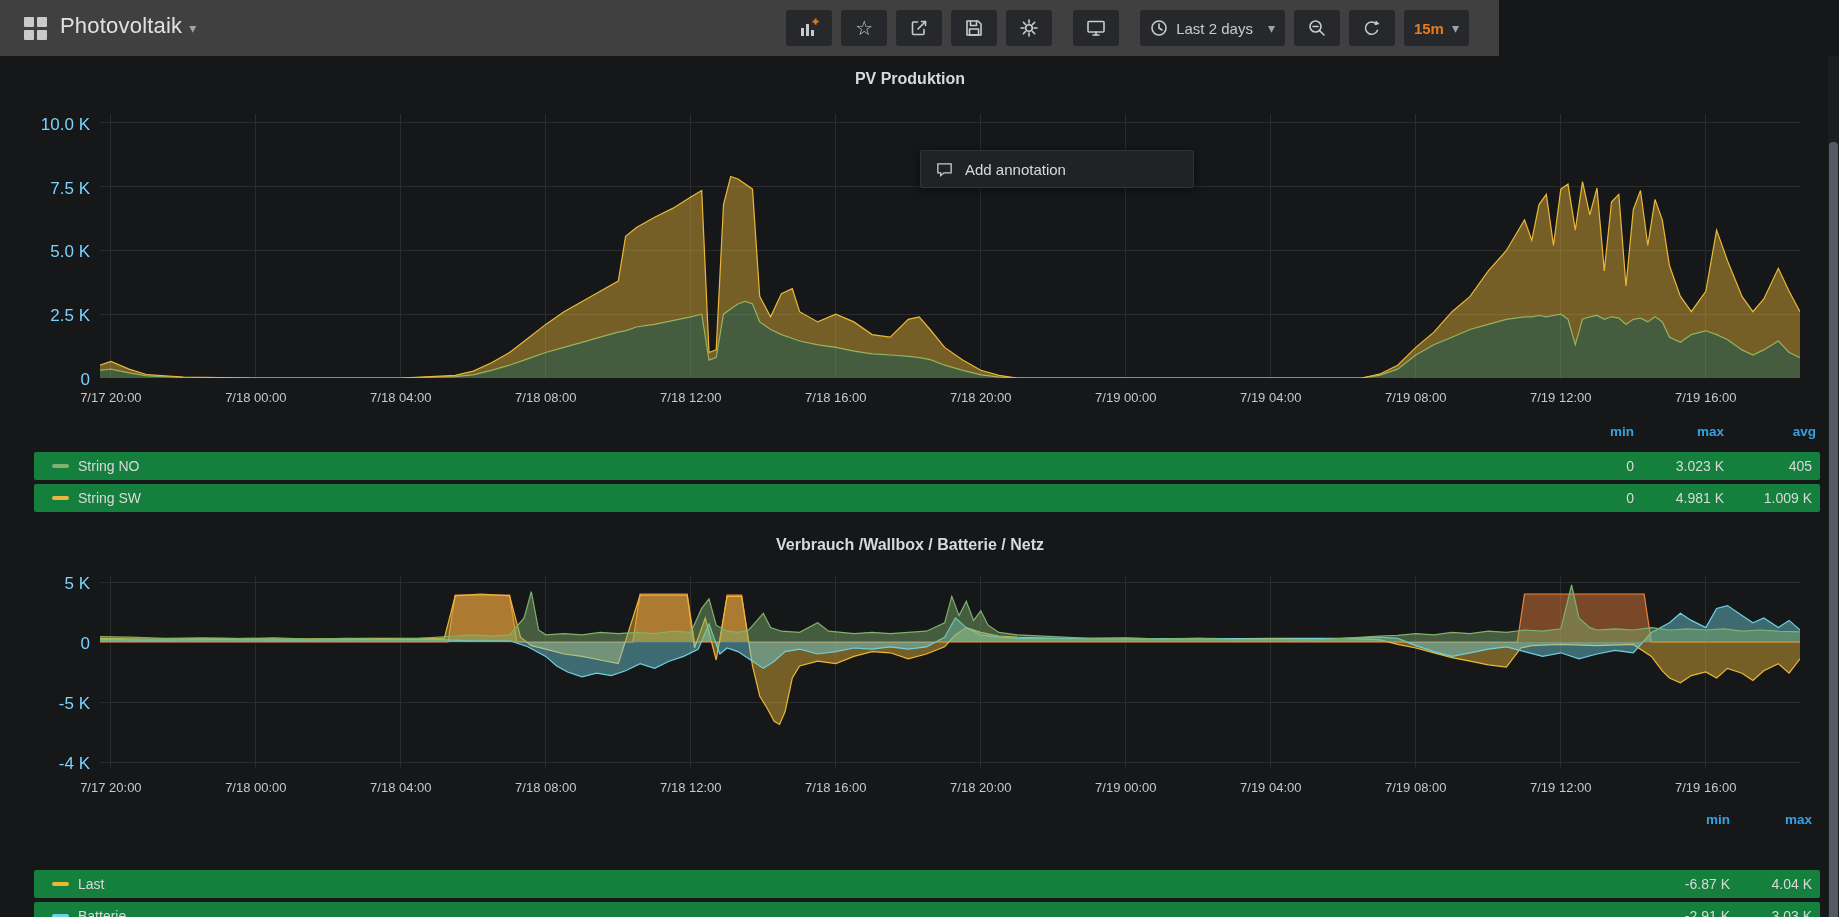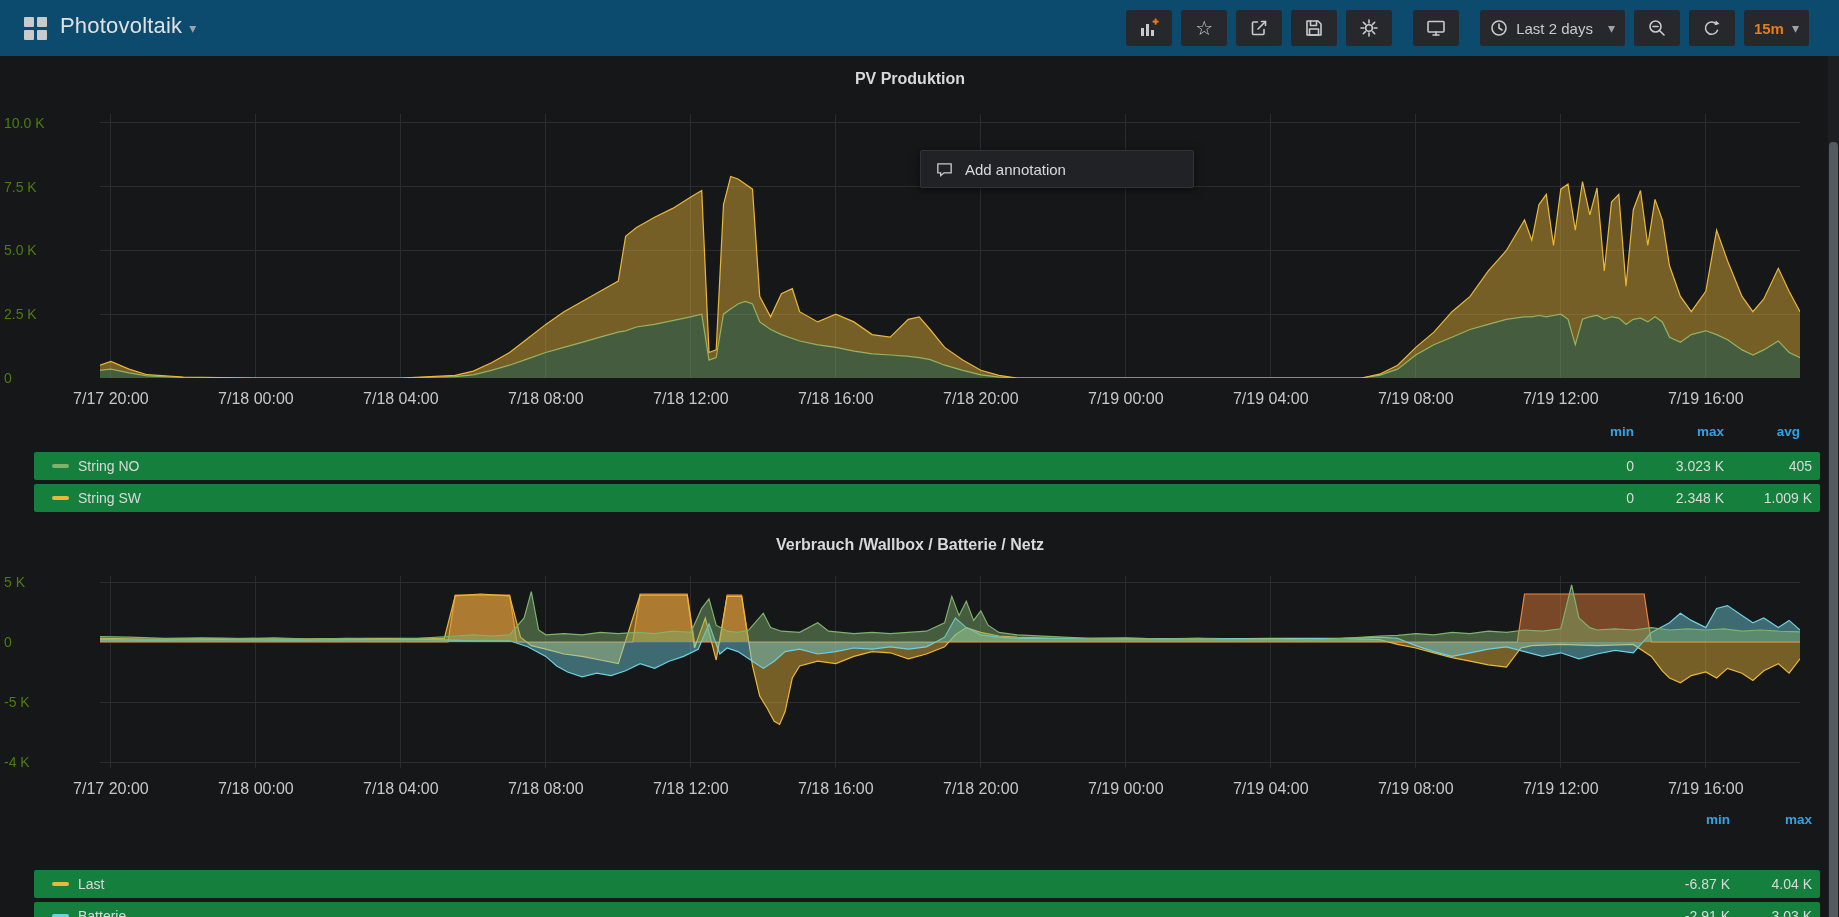--- a/index.html
+++ b/index.html
@@ -1,20 +1,20 @@
 <!DOCTYPE html>
 <html><head>
 <meta charset="utf-8">
 <style>
   * { margin:0; padding:0; box-sizing:border-box; }
   html,body { width:1839px; height:917px; background:#161719; overflow:hidden;
               font-family:"Liberation Sans","DejaVu Sans",sans-serif; color:#d8d9da; }
 
   
-  #navbar { position:absolute; top:0; left:0; width:1839px; height:56px; background:#0c4a6e; }
+  #navbar { position:absolute; top:0; left:0; width:1499px; height:56px; background:#404040; }
   #dash-logo { position:absolute; left:24px; top:17px; width:23px; height:23px;
                display:grid; grid-template-columns:10px 10px; grid-template-rows:10px 10px; gap:3px; }
   #dash-logo span { background:#c9cacc; border-radius:1px; }
   #dash-title { position:absolute; left:60px; top:13px; font-size:22px; color:#e0e1e3; letter-spacing:0.2px; }
   .caret { color:#9fa2a7; font-size:14px; margin-left:7px; }
   #nav-right { position:absolute; right:30px; top:10px; height:36px; display:flex; gap:9px; align-items:center; }
   .navbtn { height:36px; min-width:46px; padding:0 10px; background:#26282c; border-radius:3px;
             display:flex; align-items:center; justify-content:center; color:#c9cacc; cursor:pointer; }
   .navbtn svg { stroke:#c9cacc; fill:none; stroke-width:1.6; stroke-linecap:round; stroke-linejoin:round; }
   .gap-l { margin-left:12px; }
@@ -22,23 +22,23 @@
   #interval-btn { font-size:15px; font-weight:bold; color:#eb7b18; gap:6px; }
   #interval-btn .caret { margin-left:2px; }
   .star-glyph { font-size:20px; line-height:1; color:#c9cacc; }
 
   
   .panel-title { position:absolute; left:0; width:1820px; text-align:center;
                  font-size:16px; font-weight:bold; color:#d8d9da; }
   .chart-wrap { position:absolute; left:100px; width:1700px; }
   .chart-wrap svg { display:block; }
   .grid { stroke:#2a2c30; stroke-width:1; shape-rendering:crispEdges; }
-  .ytick { position:absolute; left:-96px; width:86px; text-align:left;
-           font-size:14px; color:#4d7c0f; }
-  .xtick { position:absolute; width:120px; text-align:center; font-size:16px; color:#c7c8c9; }
+  .ytick { position:absolute; left:-96px; width:86px; text-align:right;
+           font-size:17px; color:#7dd3fc; }
+  .xtick { position:absolute; width:120px; text-align:center; font-size:13px; color:#c7c8c9; }
 
   
   .legend { position:absolute; left:34px; width:1786px; }
   .legend-header-cell { position:absolute; width:110px; text-align:right; font-size:13.5px;
                         font-weight:bold; color:#33a2e5; }
   .legend-row { position:absolute; left:0; width:1786px; height:28px; background:#15803d;
                 border-radius:2px; display:flex; align-items:center; }
   .swatch { width:17px; height:4px; border-radius:2px; margin-left:18px; margin-right:9px; }
   .legend-label { font-size:14px; color:#d8d9da; cursor:pointer; }
   .legend-val { position:absolute; width:110px; text-align:right; font-size:14px; color:#d8d9da; }
@@ -195,34 +195,34 @@
     <div class="xtick" style="left: 965.8px; top: 276px;">7/19 00:00</div>
     <div class="xtick" style="left: 1110.79px; top: 276px;">7/19 04:00</div>
     <div class="xtick" style="left: 1255.78px; top: 276px;">7/19 08:00</div>
     <div class="xtick" style="left: 1400.77px; top: 276px;">7/19 12:00</div>
     <div class="xtick" style="left: 1545.76px; top: 276px;">7/19 16:00</div>
   </div>
 
 <div class="legend" style="top:424px; height:90px;">
   <div class="legend-header-cell" style="top:0; right:186px;">min</div>
   <div class="legend-header-cell" style="top:0; right:96px;">max</div>
-  <div class="legend-header-cell" style="top:0; right:20px;">avg</div>
+  <div class="legend-header-cell" style="top:0; right:4px;">avg</div>
 
   <div class="legend-row" style="top:28px;">
     <span class="swatch" style="background: rgb(126, 178, 109);"></span>
     <span class="legend-label">String NO</span>
     <span class="legend-val" style="right:186px;">0</span>
     <span class="legend-val" style="right:96px;">3.023 K</span>
     <span class="legend-val" style="right:8px;">405</span>
   </div>
   <div class="legend-row" style="top:60px;">
     <span class="swatch" style="background: rgb(234, 184, 57);"></span>
     <span class="legend-label">String SW</span>
     <span class="legend-val" style="right:186px;">0</span>
-    <span class="legend-val" style="right:96px;">2.348 K</span>
+    <span class="legend-val" style="right:96px;">4.981 K</span>
     <span class="legend-val" style="right:8px;margin-left:9px;">1.009 K</span>
   </div>
 </div>
 
 <div class="panel-title" style="top:536px;">Verbrauch /Wallbox / Batterie / Netz</div>
 
 <div class="chart-wrap" style="top:576px; height:192px;">
   <svg width="1700" height="192">
       <line class="grid" x1="0" y1="6.0" x2="1700" y2="6.0"></line>
       <line class="grid" x1="0" y1="66.0" x2="1700" y2="66.0"></line>

